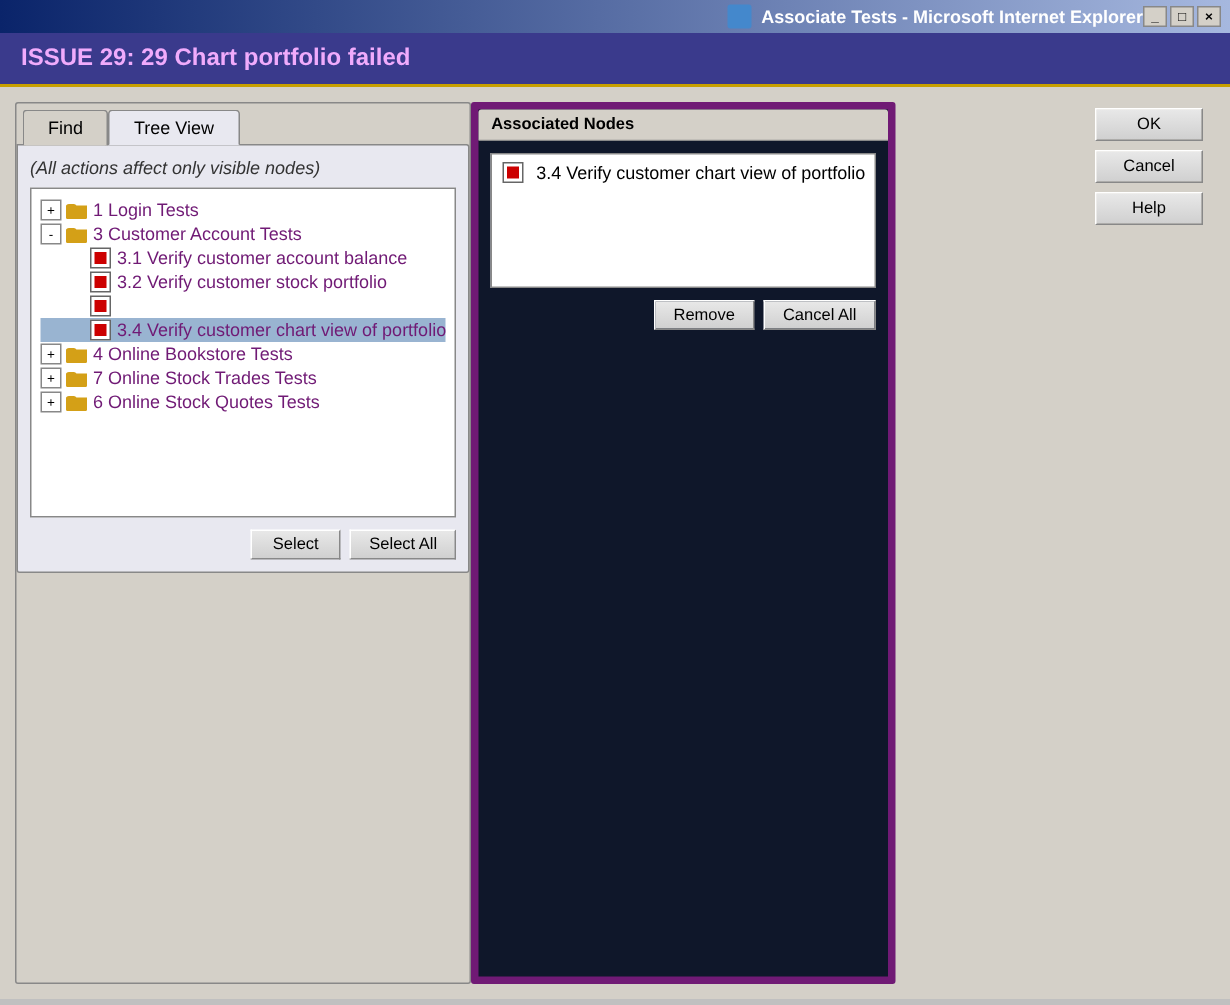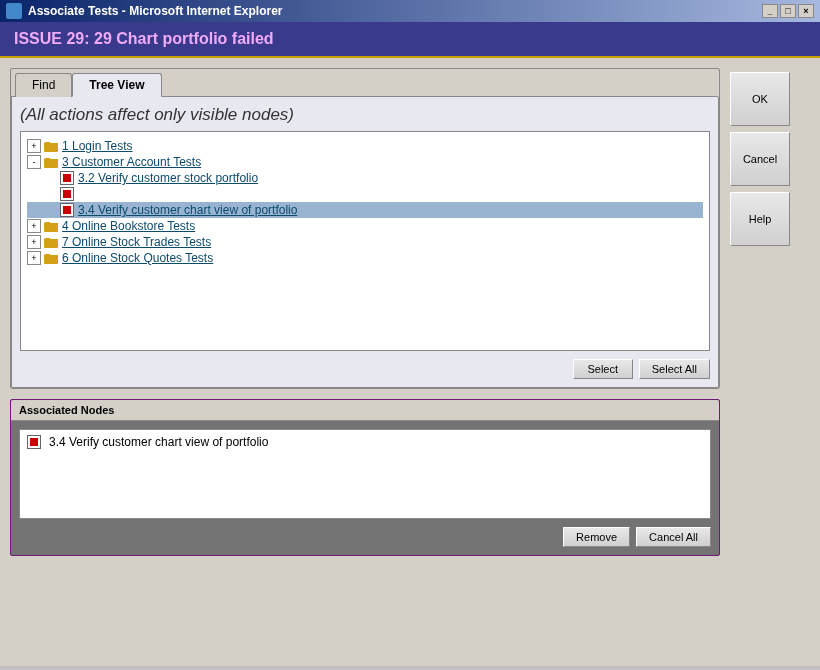--- a/index.html
+++ b/index.html
@@ -14,21 +14,21 @@
 
     
     .window-titlebar {
       background: linear-gradient(to right, #0a246a, #a6b8df);
       color: white;
       font-size: 12px;
       font-weight: bold;
       padding: 3px 6px;
       display: flex;
       align-items: center;
-      justify-content: space-between;
+      justify-content: flex-end;
       height: 22px;
     }
     .window-title-text {
       display: flex;
       align-items: center;
       gap: 6px;
     }
     .window-title-icon {
       width: 16px; height: 16px;
       background: #4488cc;
@@ -63,22 +63,21 @@
       padding: 10px;
       gap: 10px;
       background: #d4d0c8;
       height: calc(670px - 22px - 40px);
     }
 
     
     .left-panel {
       flex: 1;
       display: flex;
-      flex-direction: column;
-      gap: 10px;
+      flex-direction: row;
     }
 
     
     .right-panel {
       width: 80px;
       display: flex;
       flex-direction: column;
       gap: 6px;
       padding-top: 4px;
     }
@@ -103,36 +102,36 @@
       background: #d4d0c8;
       border: 1px solid #888;
       border-bottom: none;
       cursor: pointer;
       border-radius: 3px 3px 0 0;
       font-size: 12px;
       color: #000;
     }
     .tab.active {
       background: #e8e8f0;
-      font-weight: bold;
+      font-weight: normal;
       z-index: 1;
       border-bottom: 1px solid #e8e8f0;
     }
 
     
     .panel-box {
       background: #e8e8f0;
       border: 1px solid #888;
       padding: 8px;
       border-radius: 0 2px 2px 2px;
     }
 
     .panel-note {
       font-style: italic;
-      font-size: 17px;
+      font-size: 12px;
       margin-bottom: 6px;
       color: #333;
     }
 
     
     .tree-container {
       background: white;
       border: 1px solid #888;
       padding: 6px;
       height: 220px;
@@ -201,22 +200,21 @@
       width: 8px; height: 8px;
       background: #00aa00;
     }
     .icon-test-fail {
       width: 8px; height: 8px;
       background: #cc0000;
     }
 
     .tree-label {
       font-size: 12px;
-      color: #0c4a6e;
-      text-decoration: underline;
+      color: #701a75;
     }
 
     
     .buttons-row {
       display: flex;
       justify-content: flex-end;
       gap: 6px;
       margin-top: 8px;
     }
 
@@ -231,32 +229,32 @@
       cursor: pointer;
       min-width: 60px;
       color: #000;
     }
 
     .right-btn {
       background: linear-gradient(to bottom, #e8e8e8, #d0d0d0);
       border: 1px solid #888;
       border-top-color: #fff;
       border-left-color: #fff;
-      padding: 20px 8px;
+      padding: 4px 8px;
       font-size: 11px;
       cursor: pointer;
-      width: 60px;
+      width: 72px;
       color: #000;
       text-align: center;
     }
 
     
     .assoc-section {
-      background: #737373;
-      border: 1px solid #701a75;
+      background: #0f172a;
+      border: 5px solid #701a75;
       border-radius: 2px;
       padding: 0;
     }
     .assoc-header {
       background: #d4d0c8;
       border-bottom: 1px solid #888;
       padding: 4px 8px;
       font-size: 11px;
       font-weight: bold;
       border-radius: 2px 2px 0 0;
@@ -326,20 +324,30 @@
 
 
           <div class="tree-node">
             <div class="tree-expander">-</div>
             <div class="tree-icon">
               <div class="icon-folder"></div>
             </div>
             <span class="tree-label">3 Customer Account Tests</span>
           </div>
 
+          <div class="tree-node">
+            <div class="tree-indent"></div>
+            <div class="tree-indent"></div>
+            <div class="tree-icon">
+              <div class="icon-test">
+                  <div class="icon-test-fail"></div>
+                </div>
+            </div>
+            <span class="tree-label">3.1 Verify customer account balance</span>
+          </div>
 
           <div class="tree-node">
             <div class="tree-indent"></div>
             <div class="tree-indent"></div>
             <div class="tree-icon">
               <div class="icon-test">
                   <div class="icon-test-fail"></div>
                 </div>
             </div>
             <span class="tree-label">3.2 Verify customer stock portfolio</span>

